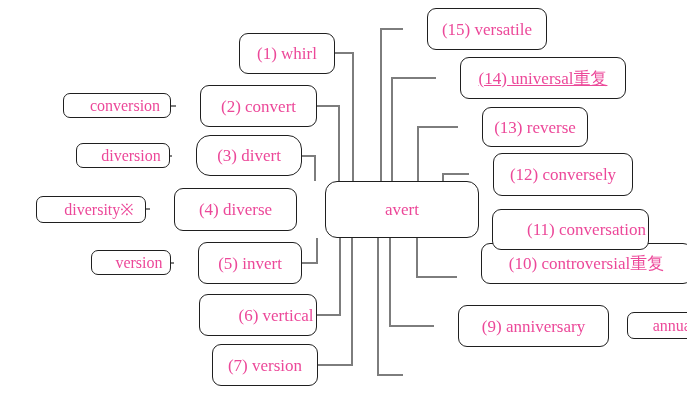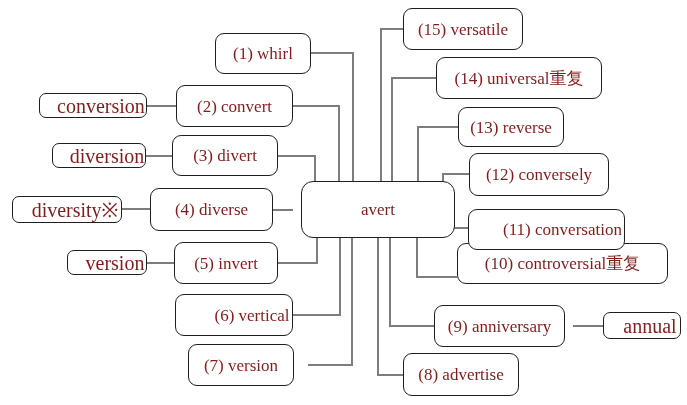--- a/index.html
+++ b/index.html
@@ -31,27 +31,28 @@
   .node {
     position: absolute;
     box-sizing: border-box;
     display: flex;
     align-items: center;
     justify-content: center;
     white-space: nowrap;
     background: #ffffff;
     border: 1.4px solid #1f1f1f;
     border-radius: 9px;
-    color: #7f1d1d;
+    color: #ec4899;
     font-size: 17px;
     line-height: 1;
+    margin-left: 24px;
   }
   .node.related {
     border-radius: 7px;
-    font-size: 20px;
+    font-size: 16px;
     padding-left: 16px;
   }
   .node.center {
     border-radius: 12px;
     font-size: 17px;
   }
 </style>
 </head>
 <body>
 
@@ -75,31 +76,30 @@
       <polyline points="293,315 340,315 340,238"></polyline>
       <polyline points="308,365 352,365 352,238"></polyline>
       <polyline points="403,375 378,375 378,238"></polyline>
       <polyline points="434,326 390,326 390,238"></polyline>
       <polyline points="457,277 417,277 417,238"></polyline>
     </svg>
 
 <div class="node center" style="left: 301px; top: 181px; width: 154px; height: 57px;">avert</div>
     <div class="node numbered" style="left: 215px; top: 33px; width: 96px; height: 41px;">(1) whirl</div>
     <div class="node numbered" style="left: 176px; top: 85px; width: 117px; height: 42px;">(2) convert</div>
-    <div class="node numbered" style="left: 172px; top: 135px; width: 106px; height: 41px;">(3) divert</div>
+    <div class="node numbered" style="left: 172px; top: 135px; width: 106px; height: 41px; border-radius: 14px;">(3) divert</div>
     <div class="node numbered" style="left: 150px; top: 188px; width: 123px; height: 43px;">(4) diverse</div>
     <div class="node numbered" style="left: 174px; top: 242px; width: 104px; height: 42px;">(5) invert</div>
     <div class="node numbered" style="left: 175px; top: 294px; width: 118px; height: 42px; padding-left: 36px;">(6) vertical</div>
     <div class="node numbered" style="left: 188px; top: 344px; width: 106px; height: 42px;">(7) version</div>
-    <div class="node numbered" style="left: 403px; top: 353px; width: 116px; height: 43px;">(8) advertise</div>
-    <div class="node numbered" style="left: 434px; top: 305px; width: 131px; height: 42px;">(9) anniversary</div>
+    <div class="node numbered" style="left: 434px; top: 305px; width: 151px; height: 42px;">(9) anniversary</div>
     <div class="node numbered" style="left: 457px; top: 243px; width: 211px; height: 41px;">(10) controversial重复</div>
     <div class="node numbered" style="left: 468px; top: 209px; width: 157px; height: 41px; padding-left: 32px;">(11) conversation</div>
     <div class="node numbered" style="left: 469px; top: 153px; width: 140px; height: 43px;">(12) conversely</div>
     <div class="node numbered" style="left: 458px; top: 107px; width: 106px; height: 40px;">(13) reverse</div>
-    <div class="node numbered" style="left: 436px; top: 57px; width: 166px; height: 42px;">(14) universal重复</div>
+    <div class="node numbered" style="left: 436px; top: 57px; width: 166px; height: 42px; text-decoration: underline;">(14) universal重复</div>
     <div class="node numbered" style="left: 403px; top: 8px; width: 120px; height: 42px;">(15) versatile</div>
     <div class="node related" style="left: 39px; top: 93px; width: 108px; height: 25px;">conversion</div>
     <div class="node related" style="left: 52px; top: 143px; width: 94px; height: 25px;">diversion</div>
     <div class="node related" style="left: 12px; top: 196px; width: 110px; height: 27px;">diversity※</div>
     <div class="node related" style="left: 67px; top: 250px; width: 80px; height: 25px;">version</div>
     <div class="node related" style="left: 603px; top: 312px; width: 78px; height: 27px; text-align: center;">annual</div>
   </div>
 
 </body></html>

